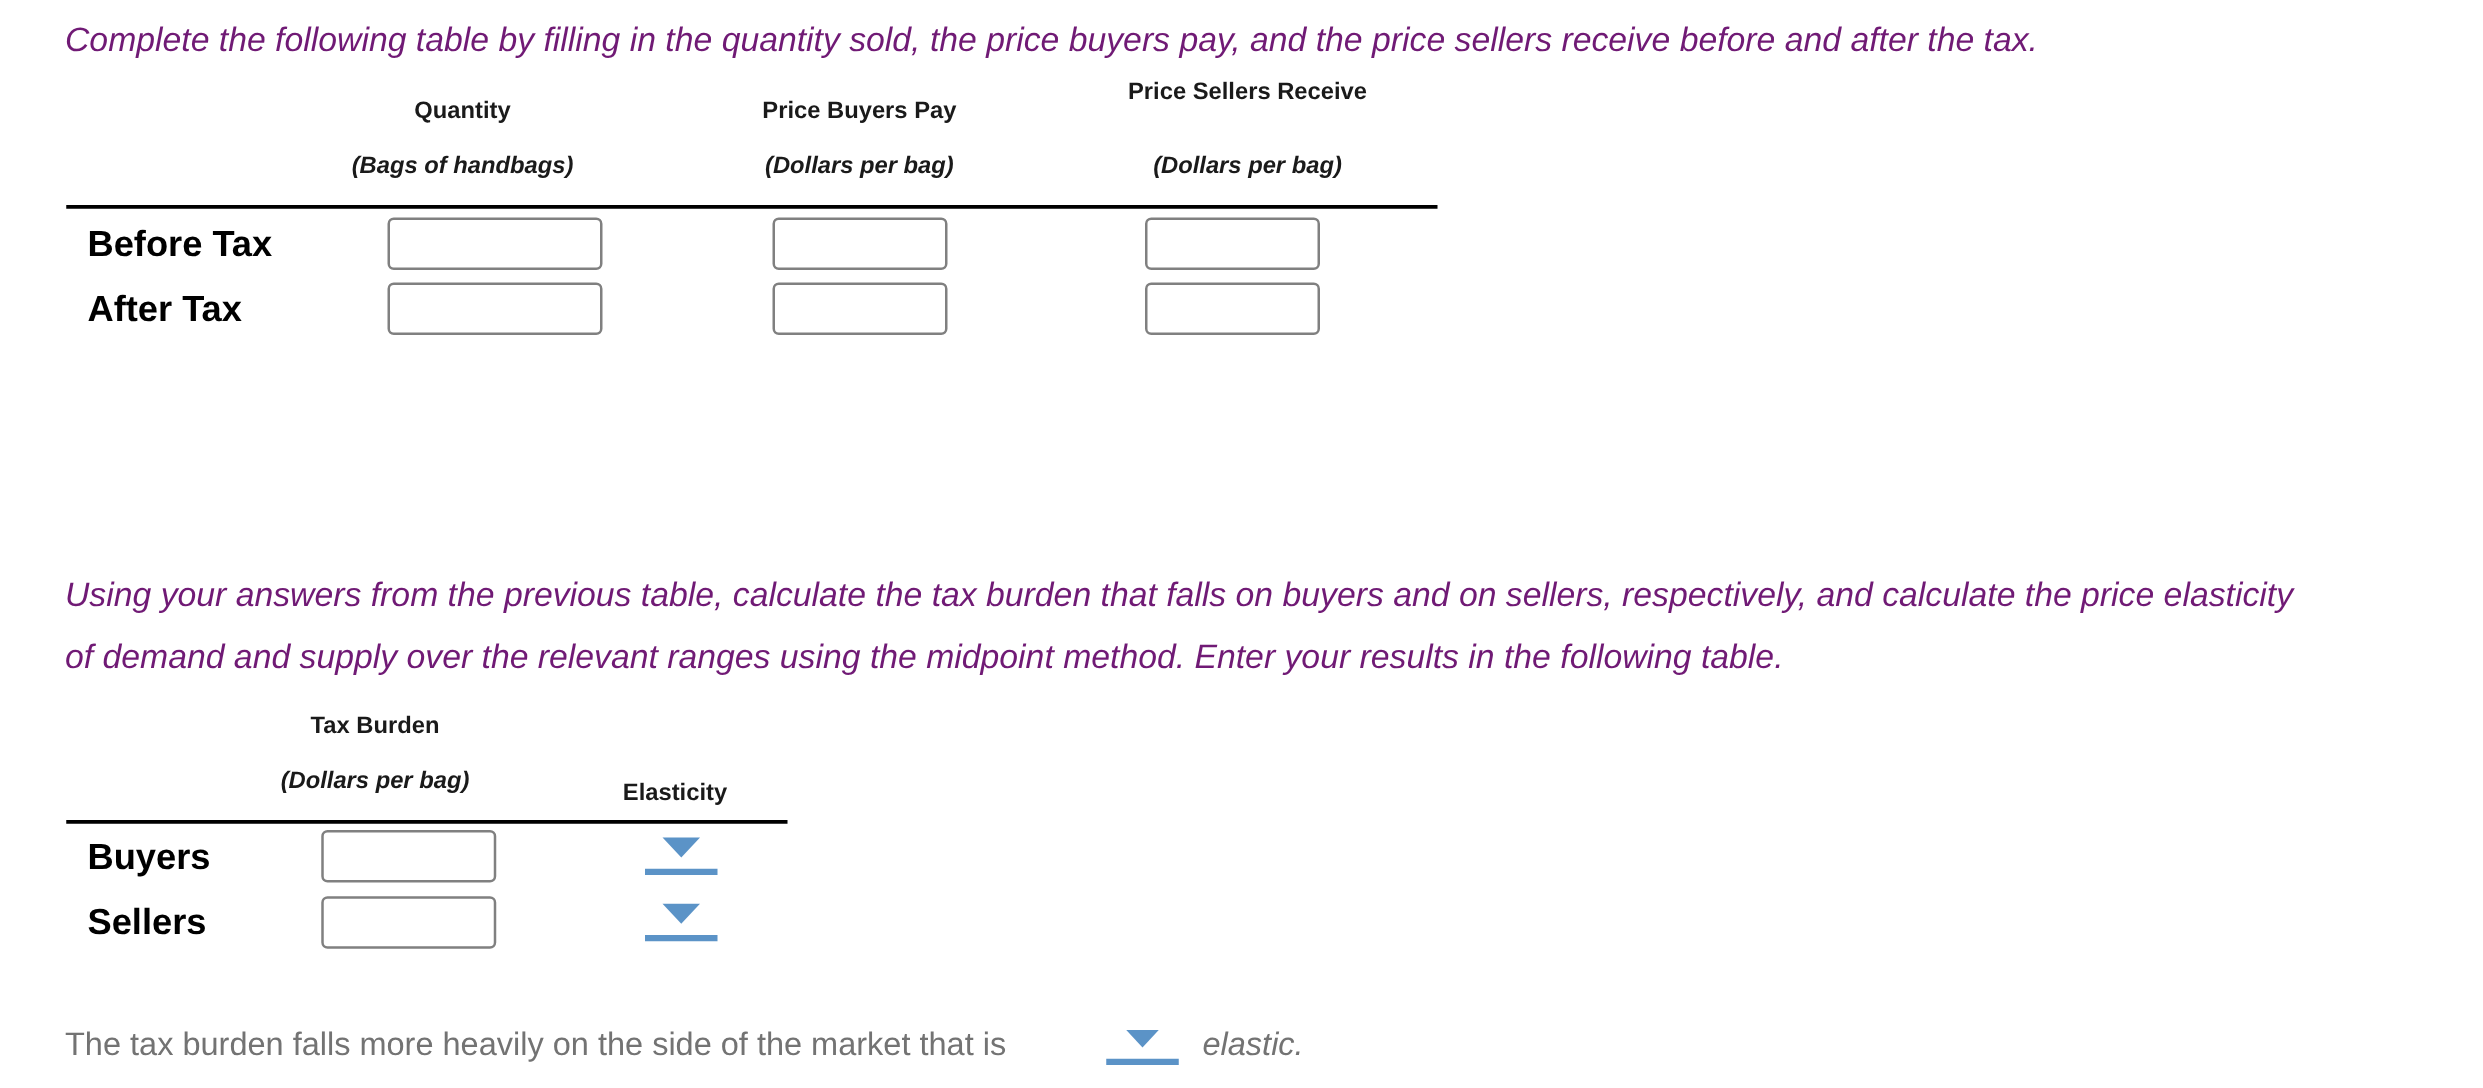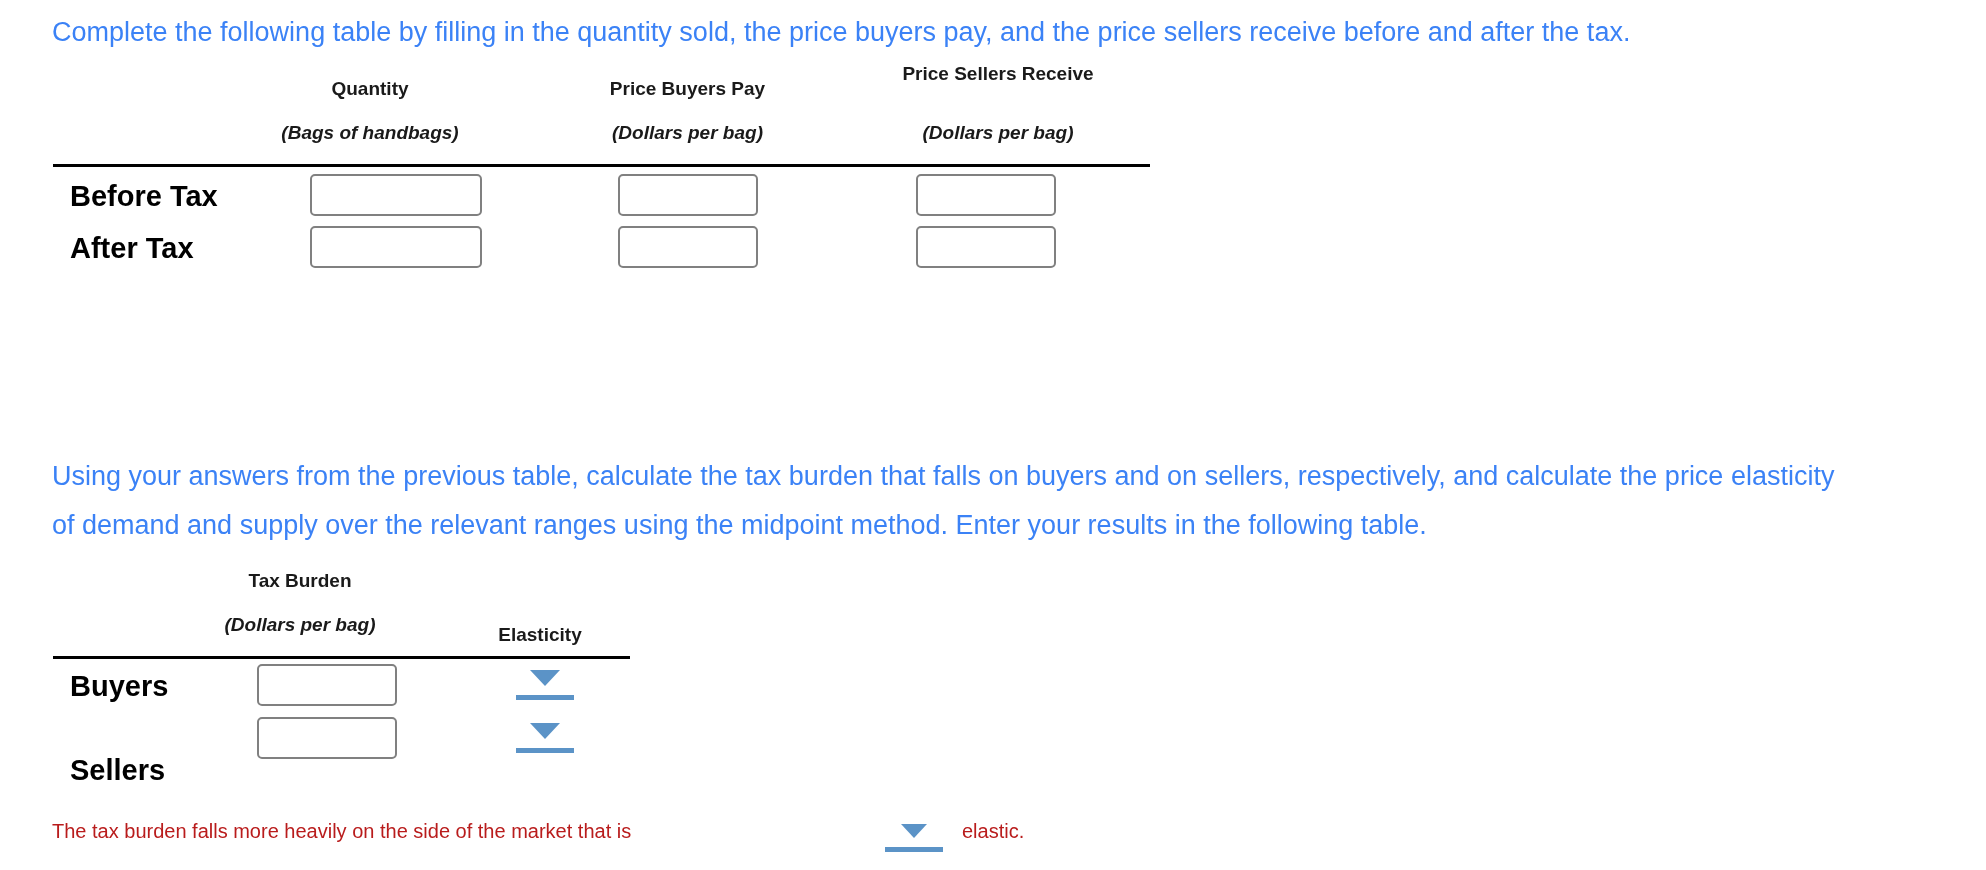--- a/index.html
+++ b/index.html
@@ -12,31 +12,32 @@
     height: 870px;
     font-family: "Liberation Sans", sans-serif;
     color: #000000;
     overflow: hidden;
     position: relative;
   }
 
   
   .prose {
     position: absolute;
+    font-style: italic;
     font-size: 27px;
     line-height: 49px;
-    color: #3b82f6;
+    color: #701a75;
     white-space: nowrap;
   }
   #intro-text { left: 52px; top: 8px; }
 
   .plain {
     position: absolute;
-    font-size: 20px;
-    color: #b91c1c;
+    font-size: 26px;
+    color: #737373;
     white-space: nowrap;
   }
 
   
   .table-block { position: absolute; }
 
   .hdr {
     position: absolute;
     font-weight: bold;
     font-size: 19px;
@@ -148,28 +149,28 @@
   <div class="rule" style="left:53px; top:656px; width:577px;"></div>
 
   <div class="rowlabel" style="left:70px; top:670px;">Buyers</div>
   <input class="cellbox" type="text" style="left: 257px; top: 664px; width: 140px; height: 42px;" value="">
   <div class="dropdown" style="left:516px; top:666px;">
     <span class="tri"></span>
     <span class="bar"></span>
 
   </div>
 
-  <div class="rowlabel" style="left:70px; top:722px;margin-top:32px;">Sellers</div>
+  <div class="rowlabel" style="left:70px; top:722px;">Sellers</div>
   <input class="cellbox" type="text" style="left: 257px; top: 717px; width: 140px; height: 42px;" value="">
   <div class="dropdown" style="left:516px; top:719px;">
     <span class="tri"></span>
     <span class="bar"></span>
 
   </div>
 </div>
 
 <div class="plain" style="left:52px; top:820px;">The tax burden falls more heavily on the side of the market that is</div>
 <div class="dropdown inline" style="left:885px; top:822px;">
   <span class="tri"></span>
   <span class="bar"></span>
 
 </div>
-<div class="plain" style="left:962px; top:820px;">elastic.</div>
+<div class="plain" style="left:962px; top:820px;font-style:italic;">elastic.</div>
 
 </body></html>

